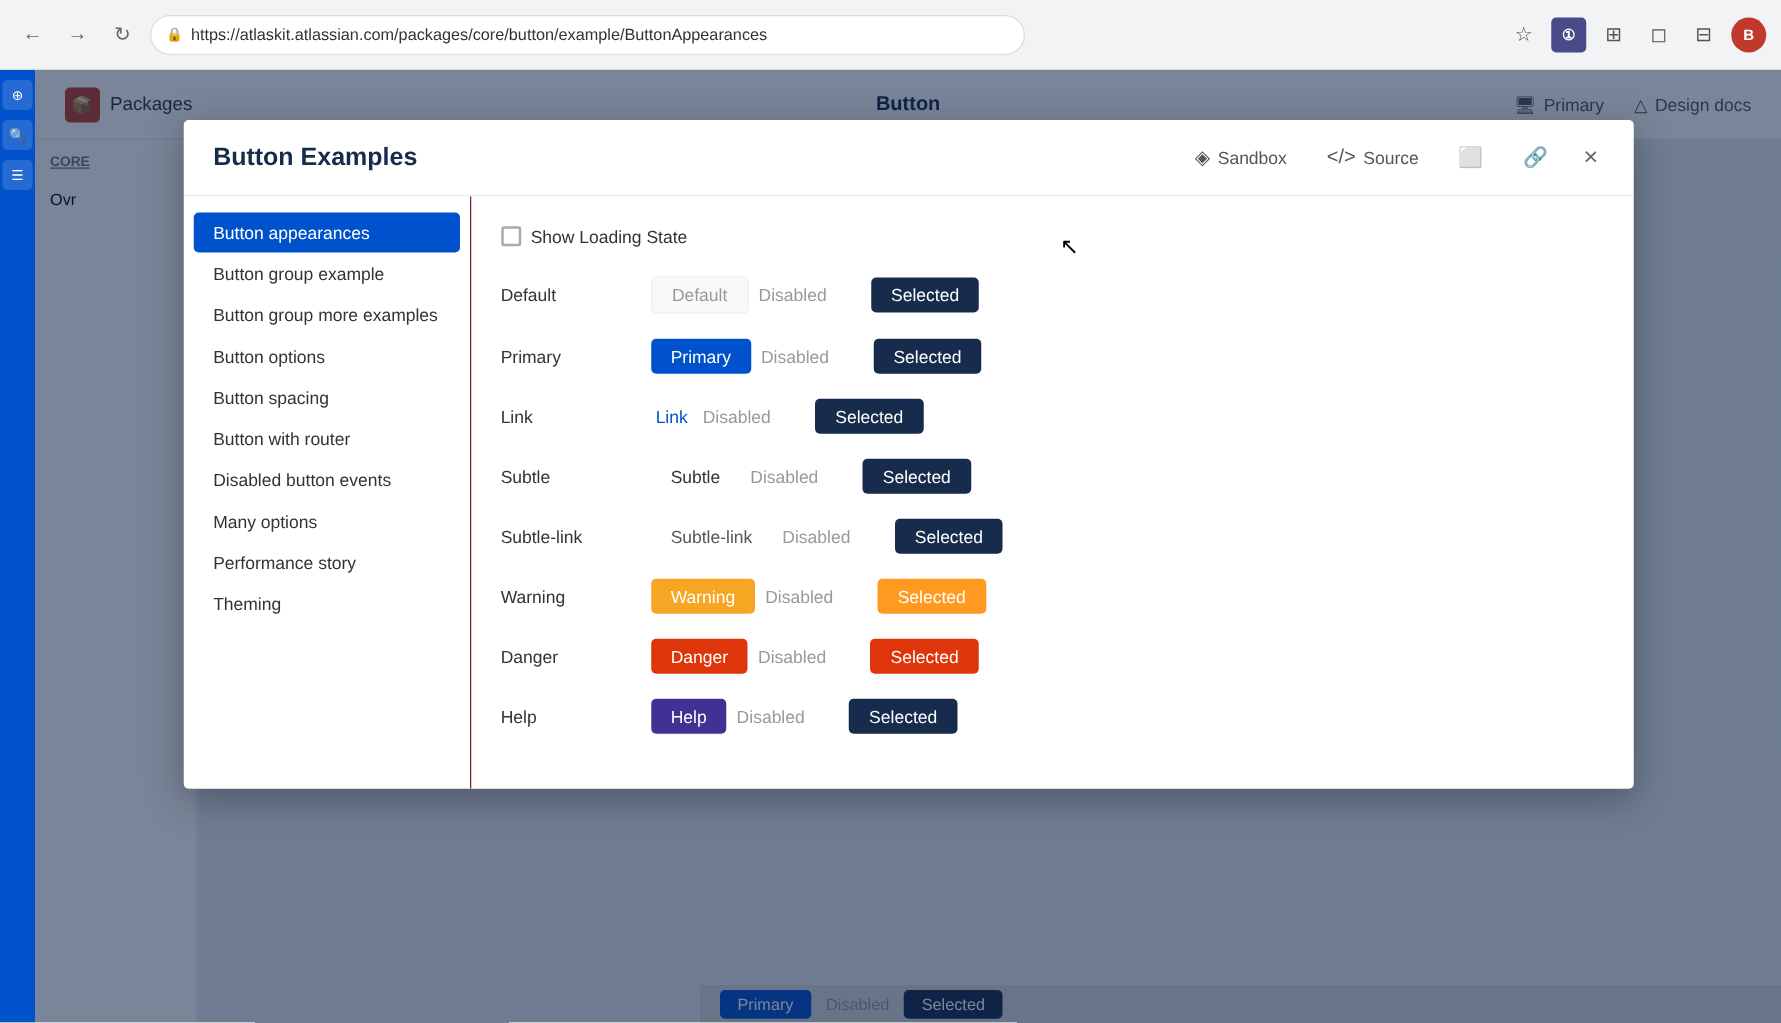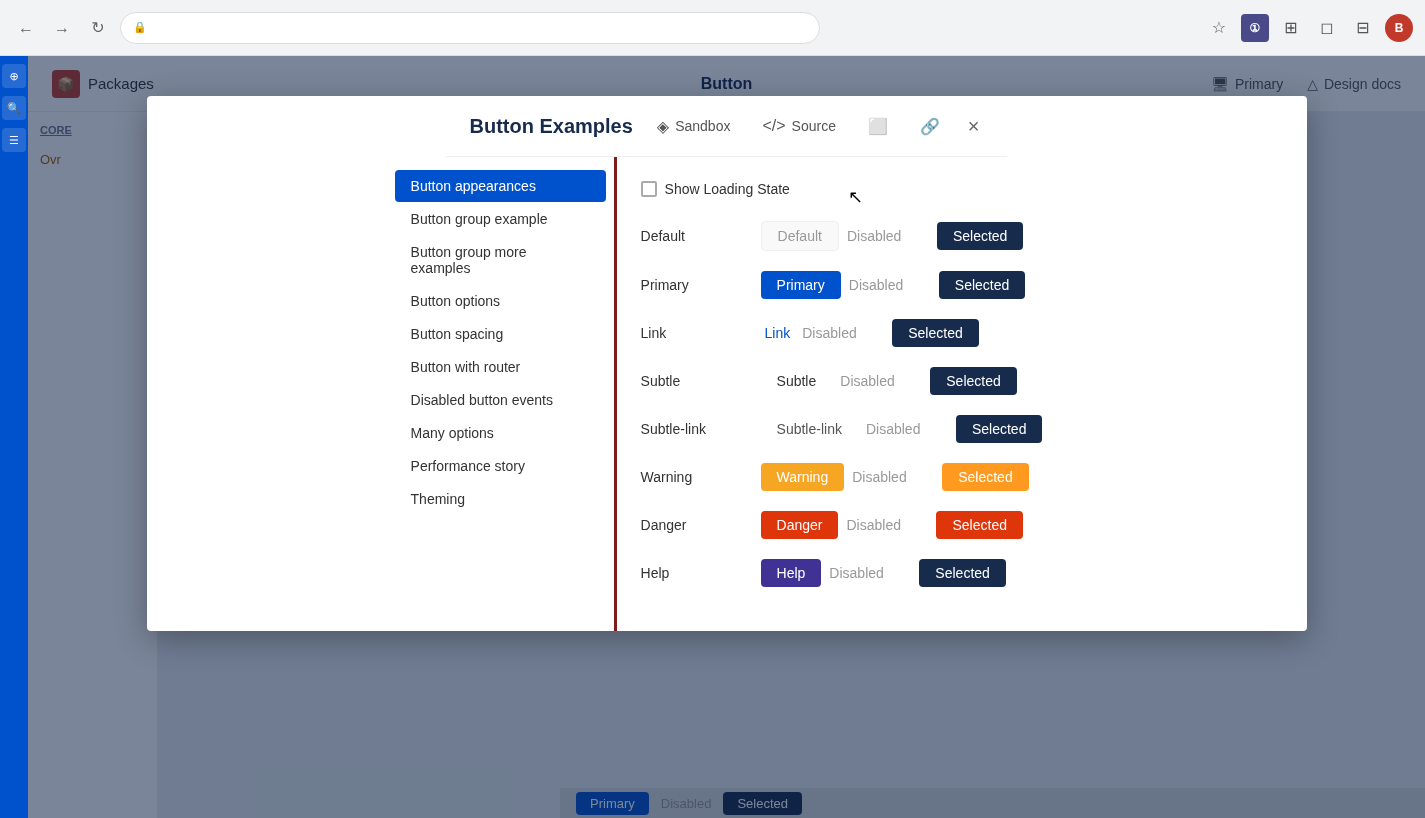--- a/index.html
+++ b/index.html
@@ -157,21 +157,21 @@
     .header-nav-item {
       font-size: 14px;
       color: #555;
       cursor: pointer;
       display: flex;
       align-items: center;
       gap: 6px;
     }
     .sidebar-item {
       font-size: 13px;
-      color: #a16207;
+      color: #000000;
       padding: 4px 12px;
       cursor: pointer;
       display: flex;
       align-items: center;
       gap: 4px;
     }
 
     
     .modal-overlay {
       position: absolute;
@@ -187,21 +187,20 @@
     
     .modal {
       background: white;
       border-radius: 4px;
       width: 1160px;
       max-height: 680px;
       display: flex;
       flex-direction: column;
       box-shadow: 0 8px 32px rgba(0,0,0,0.3);
       overflow: hidden;
-      align-items: center;
     }
     .modal-header {
       display: flex;
       align-items: center;
       padding: 16px 24px;
       border-bottom: 1px solid #eee;
       gap: 16px;
     }
     .modal-title {
       font-size: 20px;
@@ -244,21 +243,21 @@
     
     .modal-body {
       display: flex;
       flex: 1;
       overflow: hidden;
     }
 
     
     .modal-nav {
       width: 230px;
-      border-right: 3px solid #7f1d1d;
+      border-right: 1px solid #7f1d1d;
       padding: 12px 0;
       overflow-y: auto;
       flex-shrink: 0;
     }
     .modal-nav-item {
       padding: 8px 16px;
       font-size: 14px;
       color: #333;
       cursor: pointer;
       border-radius: 4px;
@@ -392,20 +391,21 @@
   </style>
 </head>
 <body>
 
 <div class="browser-chrome">
   <button class="browser-nav-btn">←</button>
   <button class="browser-nav-btn">→</button>
   <button class="browser-nav-btn">↻</button>
   <div class="address-bar">
     <span class="address-bar-lock">🔒</span>
+    <span class="address-bar-url">https://atlaskit.atlassian.com/packages/core/button/example/ButtonAppearances</span>
   </div>
   <div class="browser-actions">
     <button class="browser-action-btn">☆</button>
     <div class="ext-icon">①</div>
     <button class="browser-action-btn">⊞</button>
     <button class="browser-action-btn">◻</button>
     <button class="browser-action-btn">⊟</button>
     <div class="browser-avatar">B</div>
   </div>
 </div>

